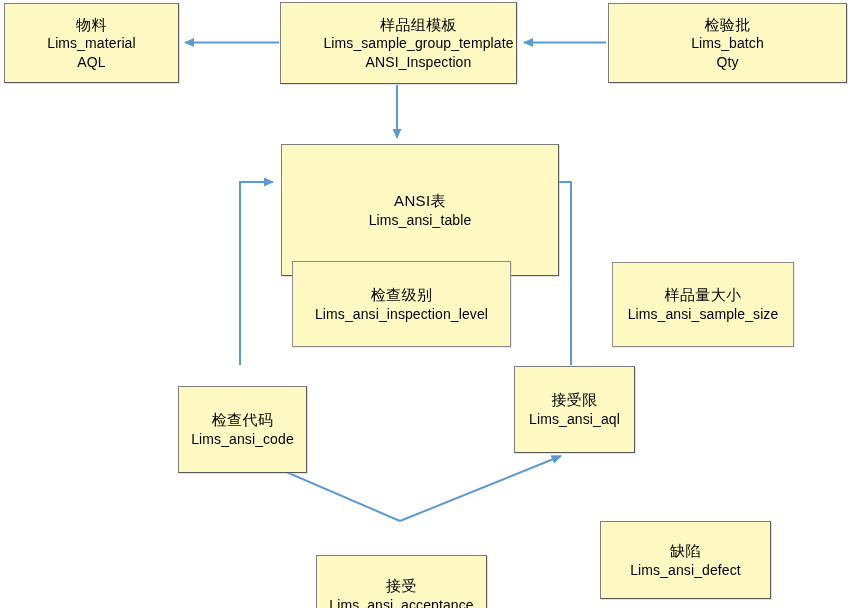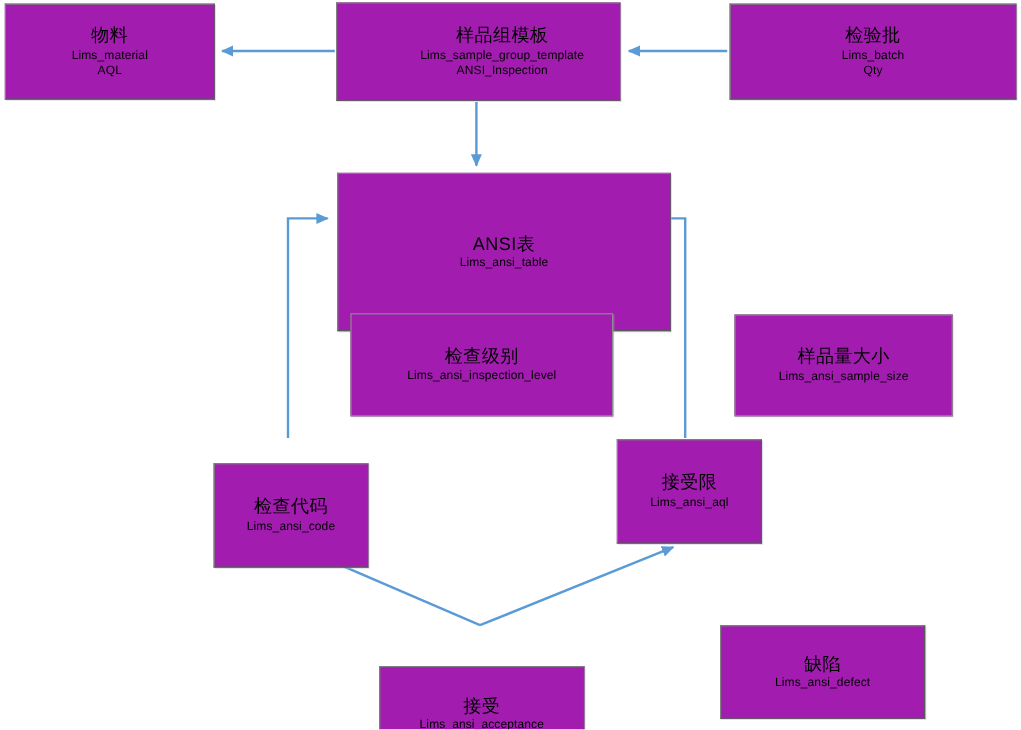--- a/index.html
+++ b/index.html
@@ -20,40 +20,40 @@
     position: absolute;
     left: 0;
     top: 0;
     width: 851px;
     height: 608px;
     pointer-events: none;
   }
   .node {
     position: absolute;
     box-sizing: border-box;
-    background: #a21caf;
+    background: #fef9c3;
     border: 1px solid #7f7f7f;
     border-right-color: #595959;
     border-bottom-color: #595959;
     box-shadow: 1px 1px 0 rgba(180,190,205,0.45);
     display: flex;
     flex-direction: column;
     align-items: center;
     justify-content: center;
     text-align: center;
     color: #000000;
     line-height: 1.32;
     z-index: 2;
   }
   .node .title {
     font-size: 15px;
     letter-spacing: 0.4px;
   }
   .node .sub {
-    font-size: 10px;
+    font-size: 14px;
     letter-spacing: 0.1px;
   }
   .node.thin {
     border-color: #8c8c8c;
     box-shadow: 1px 1px 0 rgba(190,198,210,0.35);
   }
 </style>
 </head>
 <body>
 

